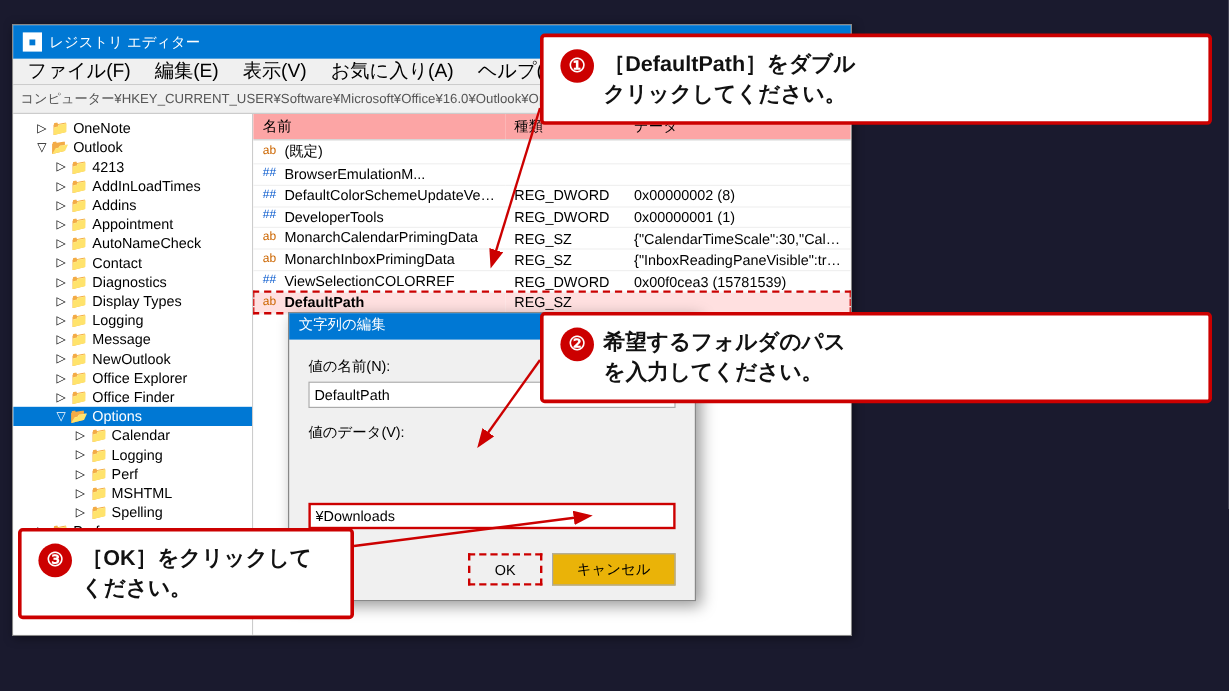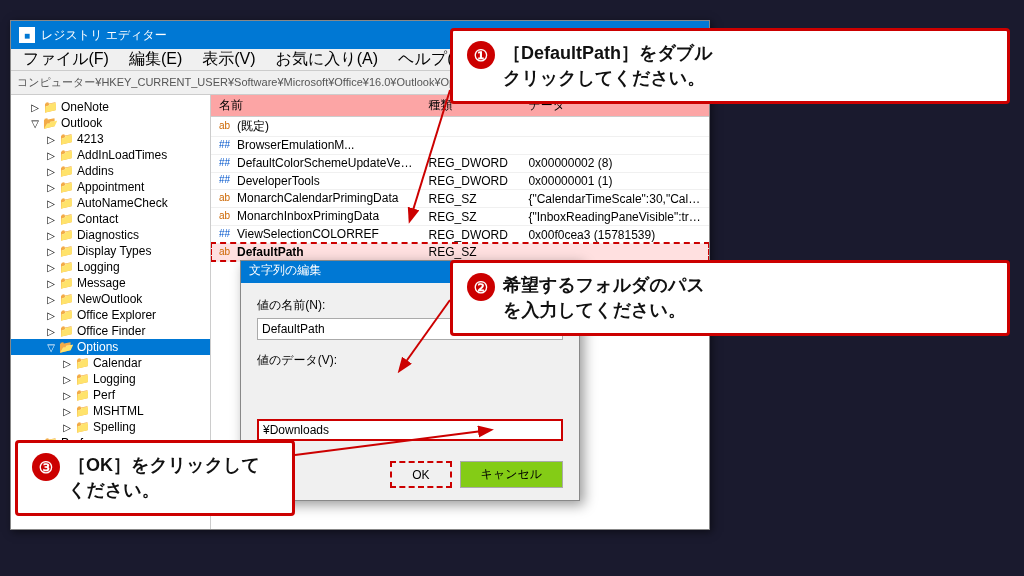--- a/index.html
+++ b/index.html
@@ -216,21 +216,21 @@
     }
     .dialog-buttons {
       display: flex;
       justify-content: flex-end;
       gap: 8px;
       margin-top: 8px;
     }
     .dialog-btn {
       padding: 4px 20px;
       border: 1px solid #aaa;
-      background: #84cc16;
+      background: #eab308;
       cursor: pointer;
       font-size: 12px;
     }
     .dialog-btn.ok {
       border: 2px dashed #cc0000;
       background: #f0f0f0;
     }
 
     
     .annotation-box {

